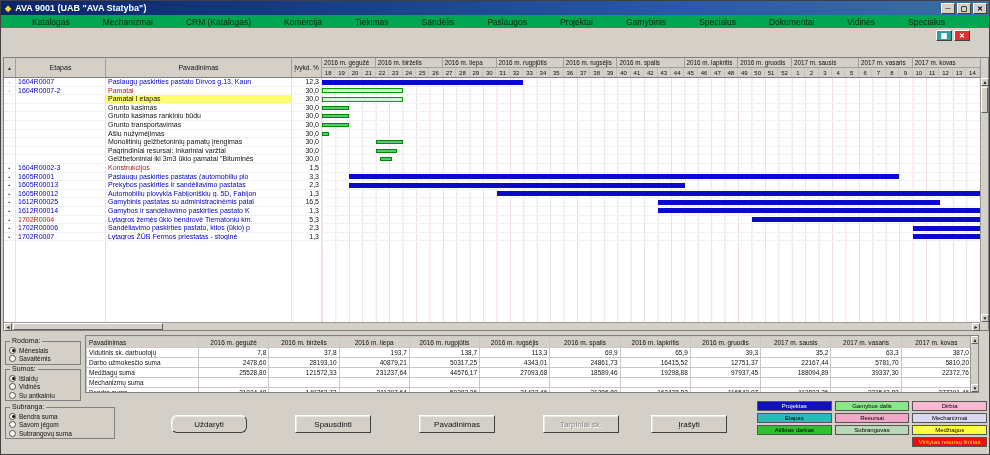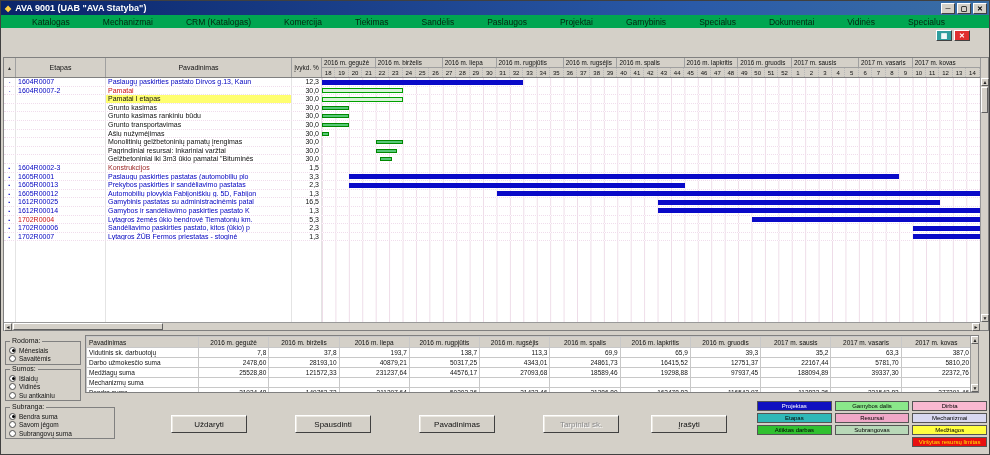--- a/index.html
+++ b/index.html
@@ -550,21 +550,21 @@
         </tbody>
       </table>
     <div class="s-vscroll">
       <span class="sarr">▲</span>
       <span class="sspace"></span>
       <span class="sarr">▼</span>
     </div>
   </div>
 
   <div id="btnrow">
-      <button class="btn" style="left: 170px;">Uždaryti</button>
+      <button class="btn" style="left: 170px; border-radius: 6px;">Uždaryti</button>
       <button class="btn" style="left: 294px;">Spausdinti</button>
       <button class="btn" style="left: 418px;">Pavadinimas</button>
       <button class="btn disabled" disabled="" style="left: 542px;">Tarpiniai sk.</button>
       <button class="btn" style="left: 650px;">Įrašyti</button>
     </div>
 
   <div class="legend" id="legend">
       <span class="chip" style="background: rgb(16, 16, 192); color: rgb(255, 255, 255);">Projektas</span>
       <span class="chip" style="background: rgb(138, 232, 138);">Gamybos dalis</span>
       <span class="chip" style="background: rgb(248, 184, 208);">Dirbta</span>

